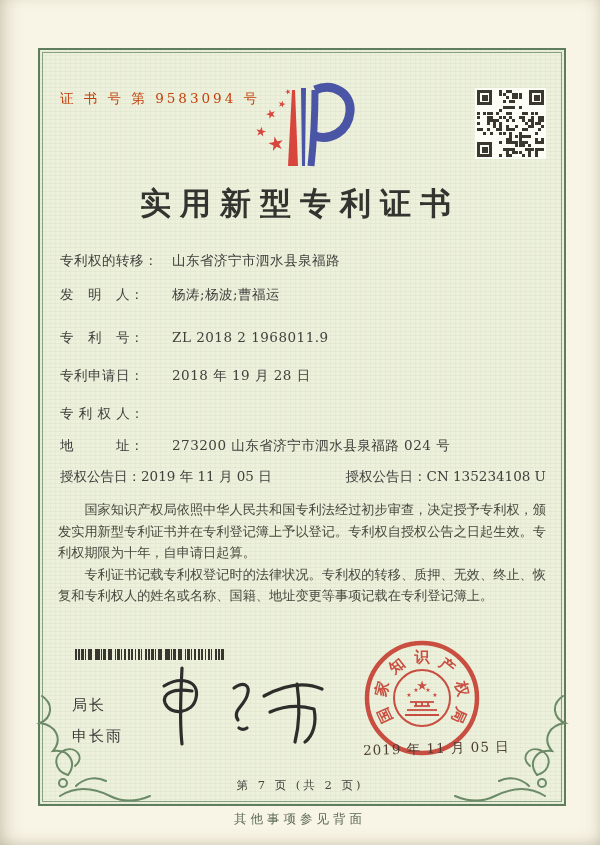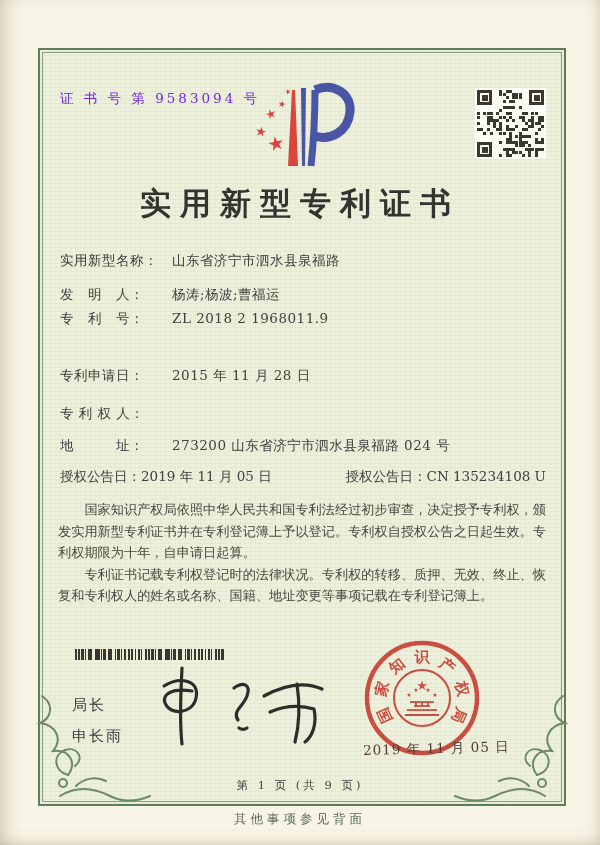--- a/index.html
+++ b/index.html
@@ -16,21 +16,21 @@
   .frame{
     position:absolute;left:38px;top:48px;width:524px;height:754px;
     border:2px solid #5d7d5d;
     background-color:#edf0db;
     background-image:
       repeating-linear-gradient(0deg, rgba(125,158,118,.08) 0 1px, transparent 1px 4px),
       repeating-linear-gradient(90deg, rgba(125,158,118,.05) 0 1px, transparent 1px 5px);
   }
   .frame-inner{position:absolute;inset:2px;border:1px solid #87a084;}
   .abs{position:absolute;}
-  .cert-no{left:60px;top:90px;font-size:13.5px;letter-spacing:3px;color:#6d28d9;}
+  .cert-no{left:60px;top:90px;font-size:13.5px;letter-spacing:3px;color:#c2410c;}
   .title{left:38px;top:183px;width:524px;text-align:center;font-size:31px;font-weight:bold;
          letter-spacing:9px;color:#33332f;}
   .field-row{left:60px;display:flex;font-size:13.5px;color:#3f3f3c;letter-spacing:.5px;white-space:nowrap;}
   .field-label{width:112px;flex:0 0 112px;}
   .grant-pair{display:flex;font-size:13.5px;white-space:nowrap;}
   .paras{left:58px;top:499px;width:488px;font-size:13.2px;line-height:21.5px;
          text-align:justify;color:#49483f;}
   .paras p{margin:0;text-indent:2em;}
   .barcode{left:75px;top:649px;width:150px;height:11px;
     background:
@@ -212,34 +212,34 @@
     <i style="left:30.8px;top:66px"></i>
     <i style="left:34px;top:66px"></i>
     <i style="left:46.800000000000004px;top:66px"></i>
     <i style="left:53.2px;top:66px"></i>
     <i style="left:59.6px;top:66px"></i>
   </div>
 
 <div class="abs title">实用新型专利证书</div>
 
 <div class="abs field-row" style="top:252px">
-  <span class="field-label">实用新型名称：</span>
+  <span class="field-label">专利权的转移：</span>
   <span class="field-value">山东省济宁市泗水县泉福路</span>
 </div>
 <div class="abs field-row" style="top:286px">
   <span class="field-label">发　明　人：</span>
   <span class="field-value">杨涛;杨波;曹福运</span>
 </div>
-<div class="abs field-row" style="top:310px">
+<div class="abs field-row" style="top:329px">
   <span class="field-label">专　利　号：</span>
   <span class="field-value">ZL 2018 2 1968011.9</span>
 </div>
 <div class="abs field-row" style="top:367px">
   <span class="field-label">专利申请日：</span>
-  <span class="field-value">2015 年 11 月 28 日</span>
+  <span class="field-value">2018 年 19 月 28 日</span>
 </div>
 <div class="abs field-row" style="top:405px">
   <span class="field-label">专 利 权 人：</span>
 </div>
 <div class="abs field-row" style="top:437px">
   <span class="field-label">地　　　址：</span>
   <span class="field-value">273200 山东省济宁市泗水县泉福路 024 号</span>
 </div>
 <div class="abs" style="left:60px;top:468px;width:486px;display:flex;justify-content:space-between">
   <span class="grant-pair">
@@ -305,21 +305,21 @@
         <path d="M-15,12 h30"></path>
         <path d="M-17,17 h34"></path>
         <path d="M-6,4 v4 M0,4 v4 M6,4 v4"></path>
       </g>
     </g>
   </g>
 </svg>
 
 <div class="abs seal-date">2019 年 11 月 05 日</div>
 
-<div class="abs page-no">第 1 页 (共 9 页)</div>
+<div class="abs page-no">第 7 页 (共 2 页)</div>
 <div class="abs back-note">其他事项参见背面</div>
 
 <svg class="abs orn" style="left:30px;top:688px" width="125" height="125" viewBox="0 0 125 125">
   <g stroke="#6b8a66" stroke-width="2" fill="none" stroke-linecap="round">
     <path d="M12,8 c12,8 10,22 -2,27 c16,2 23,16 13,28 c17,-2 24,12 15,24"></path>
     <path d="M38,87 c-14,-4 -16,-20 -3,-25 c12,-4 20,8 10,16"></path>
     <path d="M30,108 c16,-10 34,-8 50,0 c12,6 26,6 40,0"></path>
     <path d="M46,98 c8,-8 20,-10 30,-5"></path>
     <circle cx="33" cy="95" r="4"></circle>
   </g>

